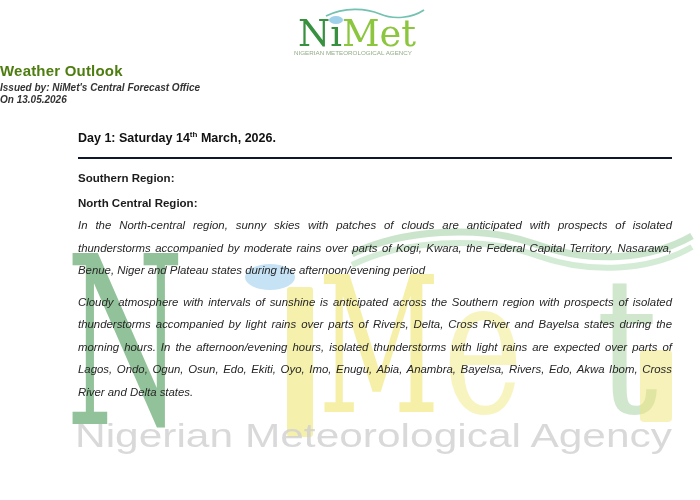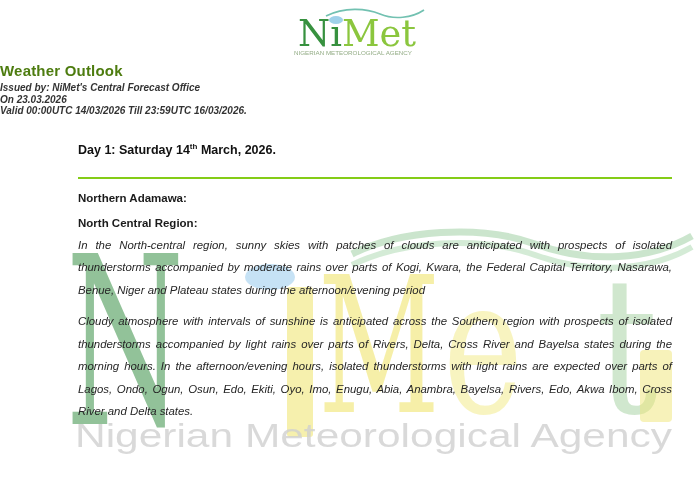--- a/index.html
+++ b/index.html
@@ -50,22 +50,22 @@
   main.doc-body {
     position: relative;
     z-index: 1;
     margin: 0 28px 0 78px; 
   }
   .day-heading {
     margin-top: 26px;
     font-size: 12.5px;
     font-weight: bold;
     color: #111111;
-    padding-bottom: 20px;
-    border-bottom: 2px solid #84cc16;
+    padding-bottom: 12px;
+    border-bottom: 2px solid #0f172a;
   }
   .day-heading sup {
     font-size: 8px;
     vertical-align: super;
     line-height: 0;
   }
   .region-heading {
     font-size: 11.5px;
     font-weight: bold;
     color: #1b1b1b;
@@ -111,29 +111,28 @@
   <header class="doc-header">
     <svg class="logo-svg" width="160" height="52" viewBox="0 0 160 52">
       <path d="M 56 11 C 74 2 96 3 110 9 C 124 15 142 13 154 5" fill="none" stroke="#72c1b1" stroke-width="1.7"></path>
       <text x="28" y="41" font-size="37" class="wm-serif" textLength="118" lengthAdjust="spacingAndGlyphs"><tspan fill="#37913f">Ni</tspan><tspan fill="#8bc63e">Met</tspan></text>
       <ellipse cx="66" cy="15" rx="7" ry="4" fill="#9fd1ea"></ellipse>
       <text x="24" y="49.5" font-size="4.6" class="wm-sans" fill="#93ac85" textLength="118" lengthAdjust="spacingAndGlyphs">NIGERIAN METEOROLOGICAL AGENCY</text>
     </svg>
 
     <h1 class="doc-title">Weather Outlook</h1>
     <div class="meta-line">Issued by: NiMet's Central Forecast Office</div>
-    <div class="meta-line">On 23.03.2026</div>
-    <div class="meta-line">Valid 00:00UTC 14/03/2026 Till 23:59UTC 16/03/2026.</div>
+    <div class="meta-line">On 13.05.2026</div>
   </header>
 
   <main class="doc-body">
     <h2 class="day-heading"><span>Day 1: Saturday 14</span><sup>th</sup><span> March, 2026.</span></h2>
 
     <section>
-      <h3 class="region-heading">Northern Adamawa:</h3>
+      <h3 class="region-heading">Southern Region:</h3>
     </section>
 
     <section>
       <h3 class="region-heading">North Central Region:</h3>
       <p class="region-body">In the North-central region, sunny skies with patches of clouds are anticipated with prospects of isolated thunderstorms accompanied by moderate rains over parts of Kogi, Kwara, the Federal Capital Territory, Nasarawa, Benue, Niger and Plateau states during the afternoon/evening period</p>
     </section>
 
     <section>
       <p class="region-body">Cloudy atmosphere with intervals of sunshine is anticipated across the Southern region with prospects of isolated thunderstorms accompanied by light rains over parts of Rivers, Delta, Cross River and Bayelsa states during the morning hours. In the afternoon/evening hours, isolated thunderstorms with light rains are expected over parts of Lagos, Ondo, Ogun, Osun, Edo, Ekiti, Oyo, Imo, Enugu, Abia, Anambra, Bayelsa, Rivers, Edo, Akwa Ibom, Cross River and Delta states.</p>
     </section>

